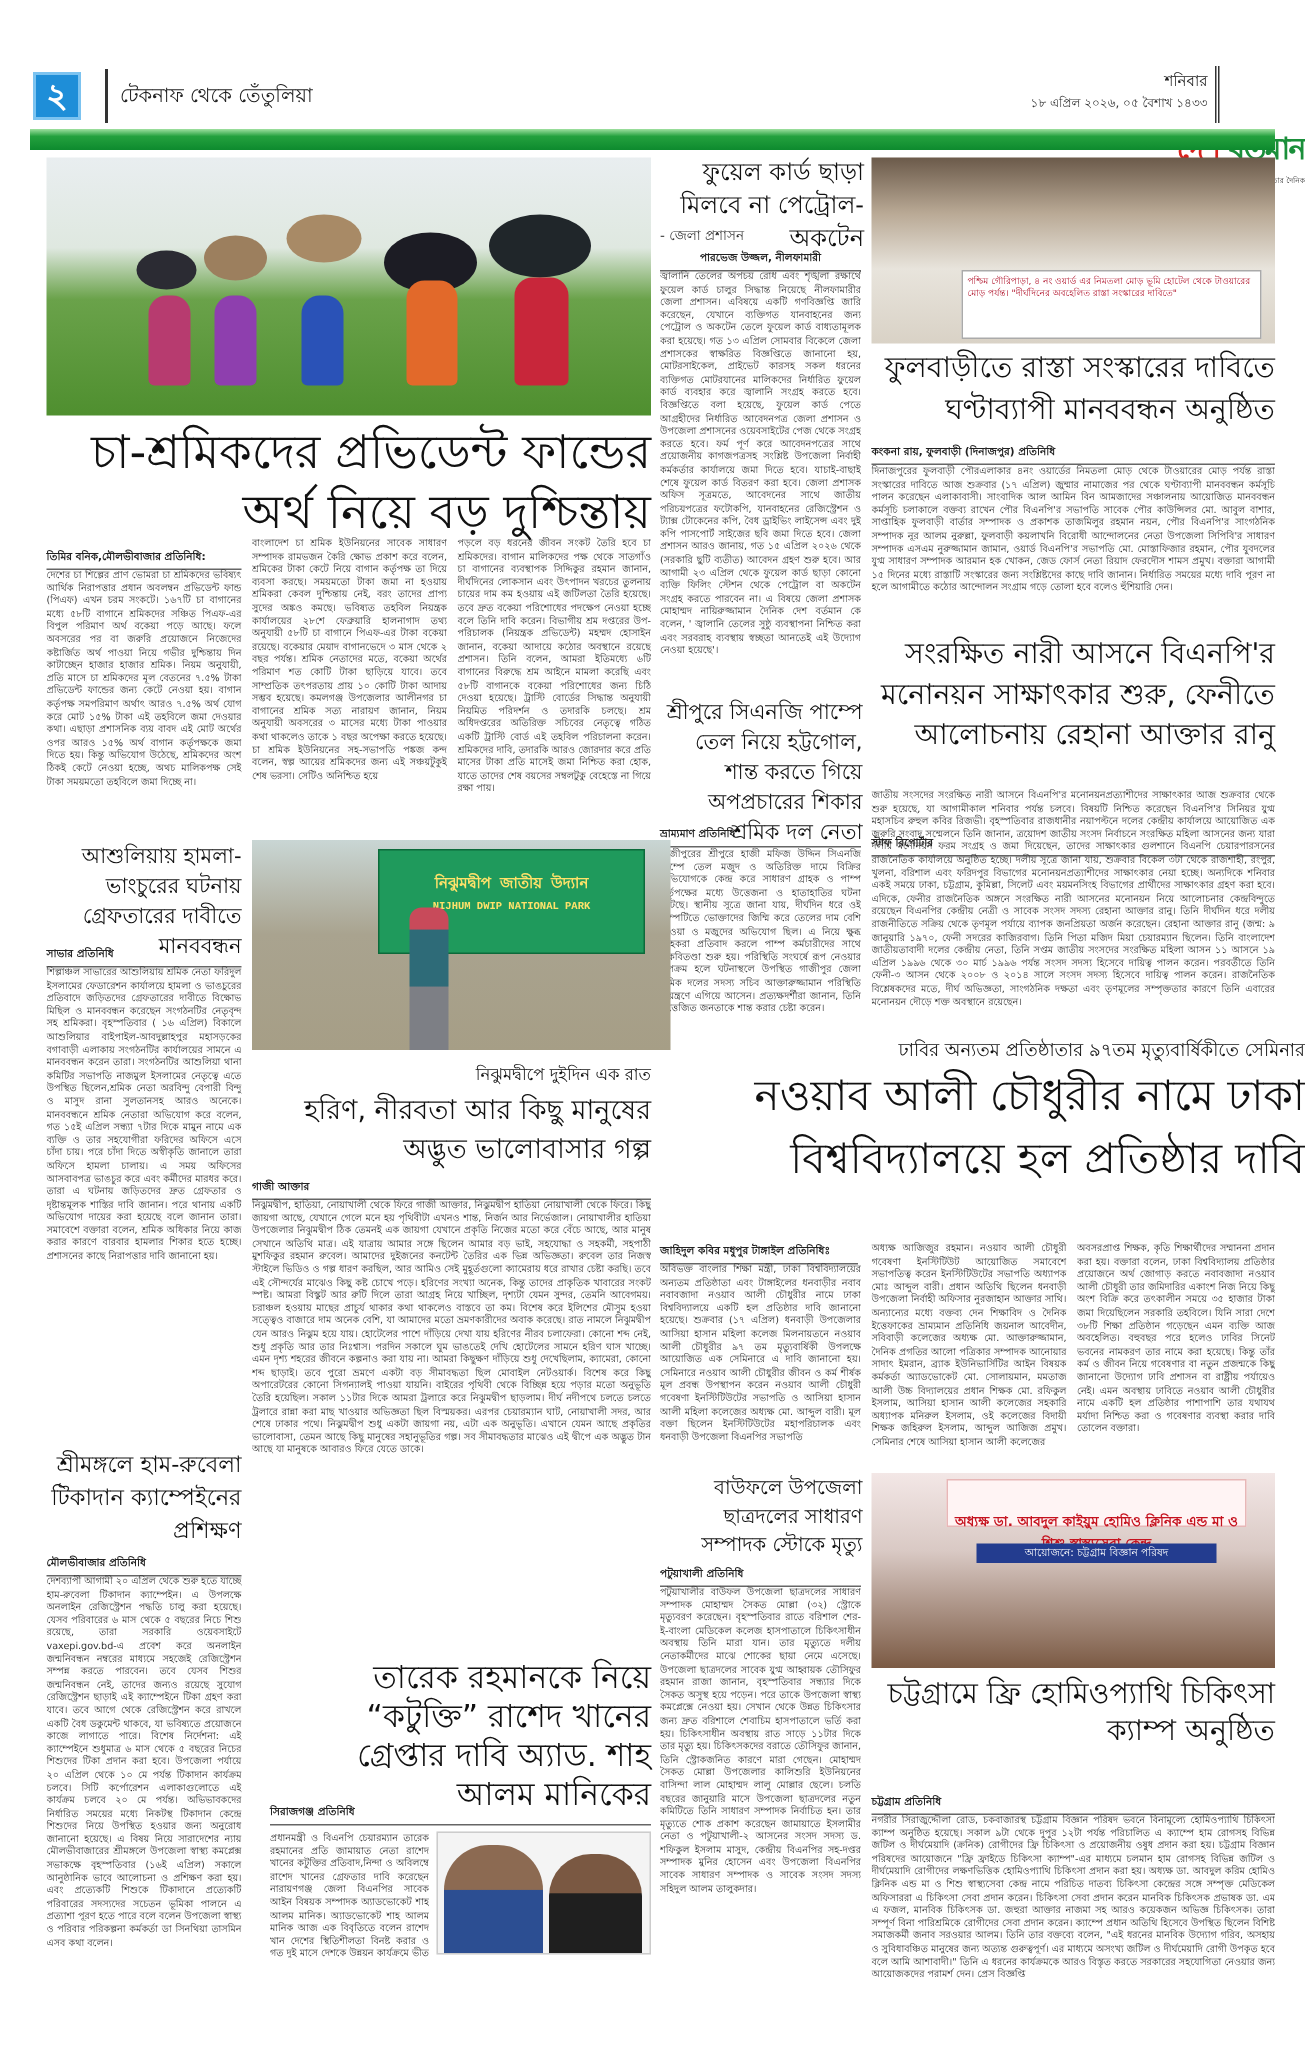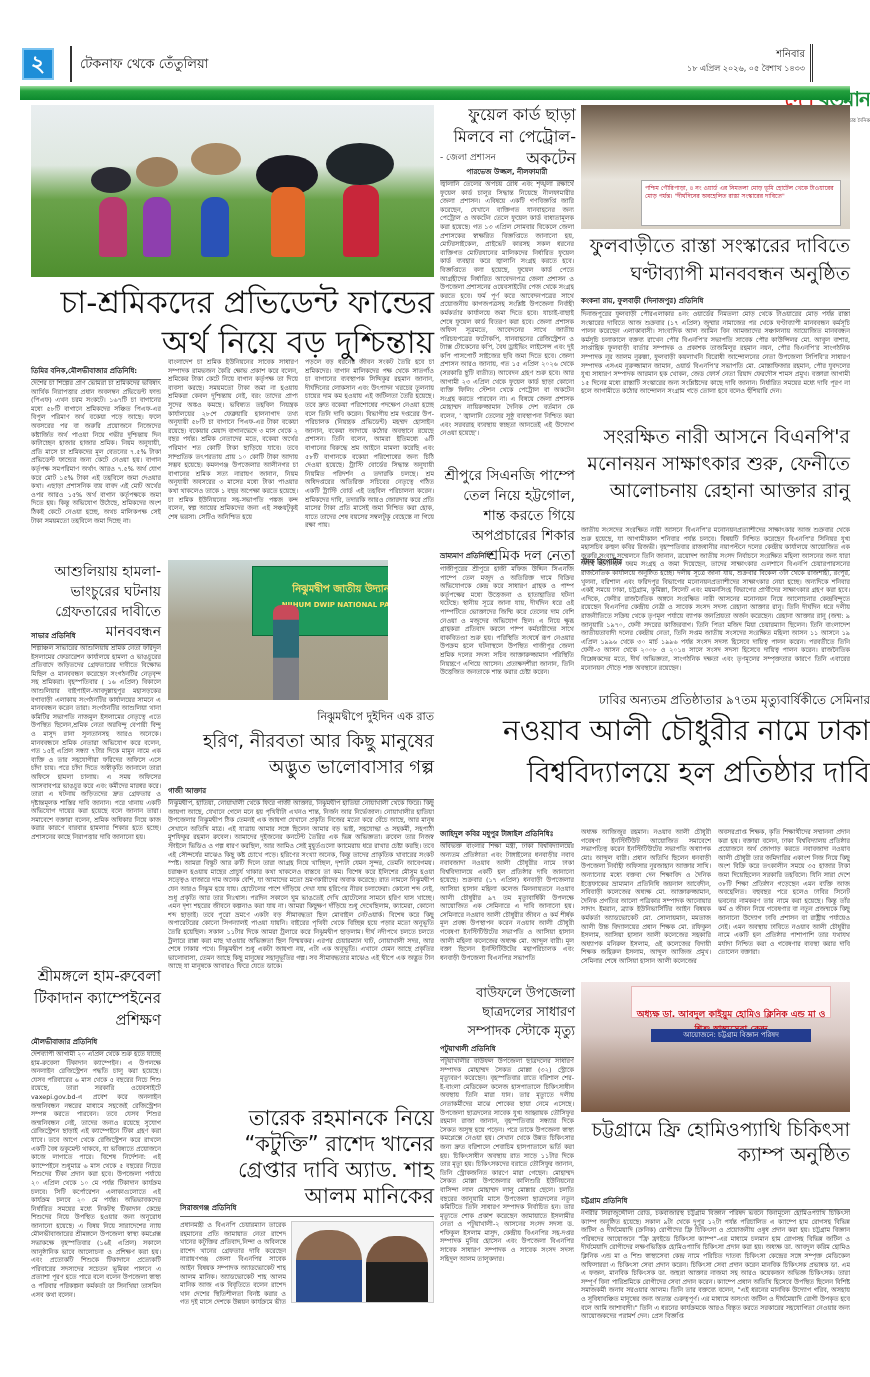--- a/index.html
+++ b/index.html
@@ -22,21 +22,21 @@
   .logo-tag { font-size: 5px; color: #333; white-space: nowrap; }
   .green-band { left: 20px; top: 86px; width: 830px; height: 14px; background: linear-gradient(180deg, #9fe0a0 0%, #24a13e 35%, #0d8a2e 100%); }
 
   
   .photo { overflow: hidden; }
   .photo-tea { left: 31px; top: 105px; width: 403px; height: 172px; background: linear-gradient(180deg, #e9eef0 0%, #dfe8e0 35%, #6aa24a 55%, #4f8f2f 100%); }
   .photo-tea .figure { position: absolute; bottom: 20px; width: 28px; height: 60px; border-radius: 12px 12px 4px 4px; }
   .photo-tea .bag { position: absolute; border-radius: 50%; }
   .photo-protest { left: 581px; top: 105px; width: 269px; height: 124px; background: linear-gradient(180deg, #6b5a4a 0%, #b9a995 30%, #e8e4dc 60%, #d9d2c6 100%); }
   .photo-protest .banner { position: absolute; left: 60px; top: 75px; width: 200px; height: 46px; background: #fff; border: 1px solid #aaa; font-size: 6px; color: #b0122a; padding: 3px; line-height: 1.3; }
-  .photo-park { left: 168px; top: 560px; width: 220px; height: 140px; background: linear-gradient(180deg, #c9d6d4 0%, #a9a38f 45%, #a69e86 100%); }
+  .photo-park { left: 168px; top: 560px; width: 279px; height: 140px; background: linear-gradient(180deg, #c9d6d4 0%, #a9a38f 45%, #a69e86 100%); font-family: Liberation Mono, monospace; }
   .photo-park .sign { position: absolute; left: 84px; top: 6px; width: 178px; height: 70px; background: #1f9a5c; border: 1px solid #0c6a3a; color: #fff; padding: 14px 6px; text-align: center; }
   .photo-park .sign-bn { font-size: 10px; color: #ffe26a; font-weight: bold; }
   .photo-park .sign-en { font-size: 7px; color: #ffe26a; font-weight: bold; margin-top: 3px; }
   .photo-park .person { position: absolute; left: 105px; top: 45px; width: 26px; height: 95px; background: linear-gradient(180deg, #c84a5a 0%, #c84a5a 15%, #2e6b78 16%, #2e6b78 55%, #7d7f85 56%); border-radius: 8px 8px 0 0; }
   .photo-camp { left: 581px; top: 982px; width: 269px; height: 130px; background: linear-gradient(180deg, #f3e7e6 0%, #d9c9c4 40%, #7b5a44 100%); }
   .photo-camp .banner { position: absolute; left: 50px; top: 4px; width: 200px; height: 32px; background: #fff4f4; color: #c5121e; font-size: 9px; font-weight: bold; text-align: center; padding-top: 20px; border: 1px solid #e7b7b7; }
   .photo-camp .banner-sub { position: absolute; left: 70px; top: 47px; width: 160px; height: 13px; background: #233c8f; color: #fff; font-size: 7px; text-align: center; line-height: 13px; }
   .photo-politicians { left: 291px; top: 1221px; width: 143px; height: 82px; background: #f4f4f4; border: 1px solid #ccc; }
   .photo-politicians .p1 { position: absolute; left: 4px; top: 8px; width: 66px; height: 74px; background: linear-gradient(180deg, #8c6a52 0%, #8c6a52 40%, #2c4e92 41%); border-radius: 30px 30px 0 0; }
   .photo-politicians .p2 { position: absolute; left: 74px; top: 14px; width: 62px; height: 68px; background: linear-gradient(180deg, #7a5842 0%, #7a5842 38%, #1f1f1f 39%); border-radius: 28px 28px 0 0; }

